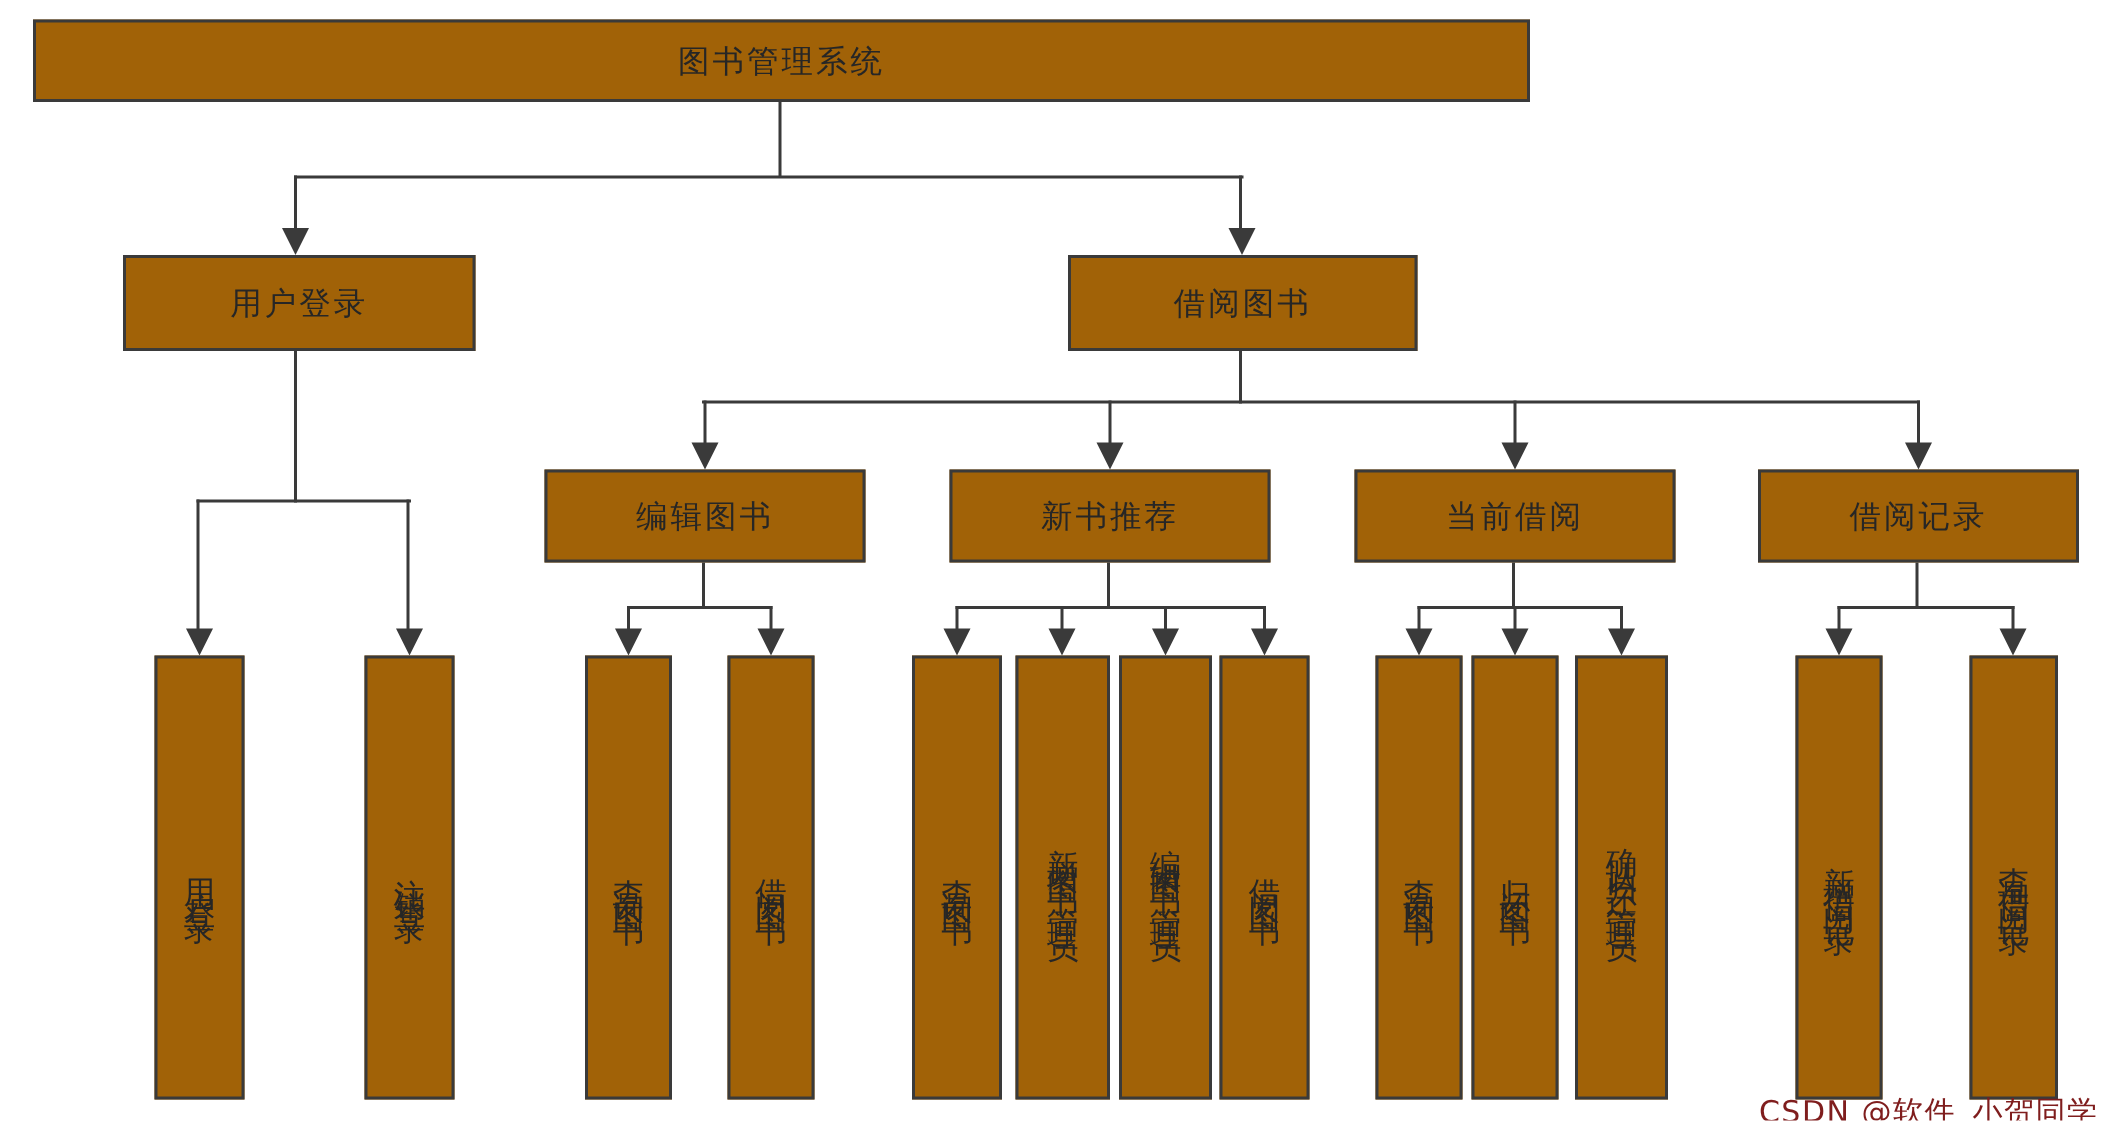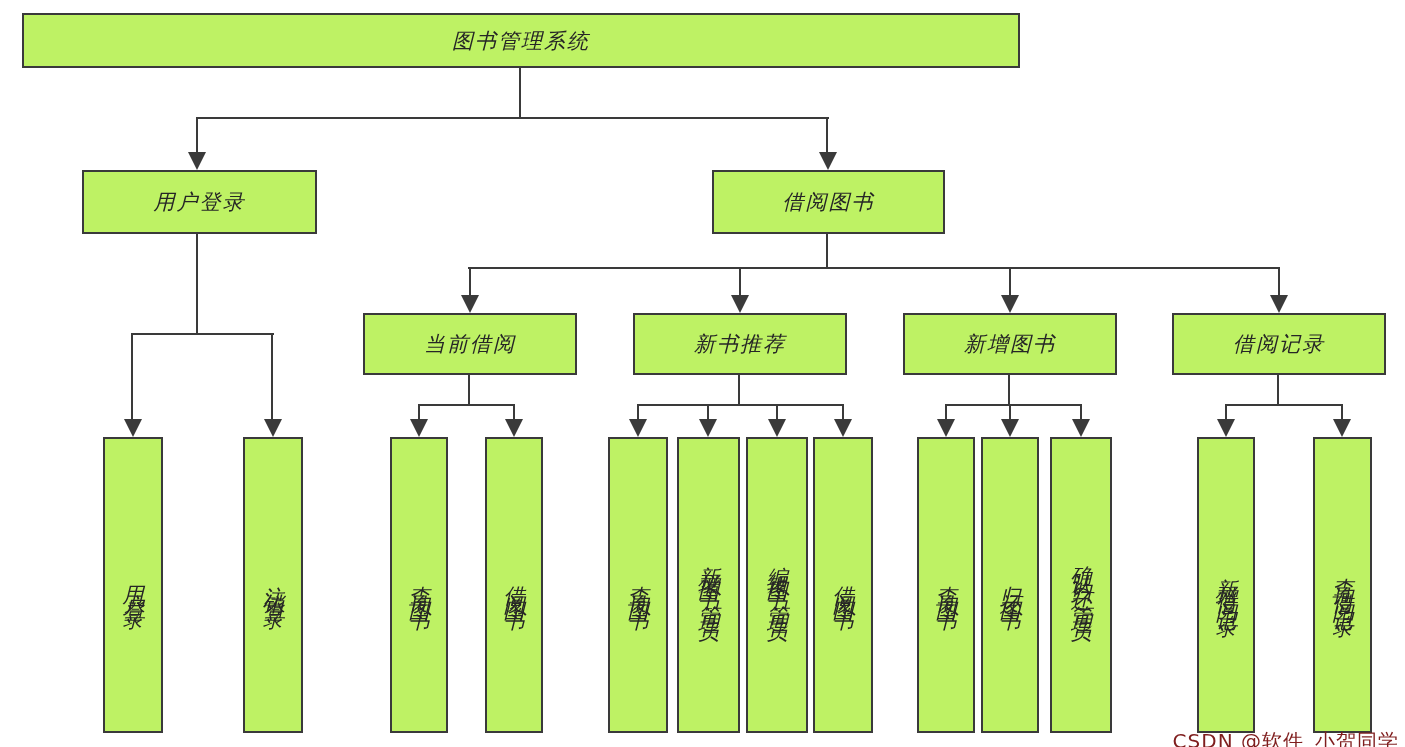--- a/index.html
+++ b/index.html
@@ -3,23 +3,23 @@
 <meta charset="utf-8">
 <style>
   html,body{margin:0;padding:0;background:#ffffff;}
   body{
     position:relative;width:1405px;height:747px;overflow:hidden;
     font-family:"DejaVu Sans","Liberation Sans",sans-serif;
     color:#262626;
   }
   .box{
     position:absolute;box-sizing:border-box;
-    border:2px solid #3a3a3a;background:#bef264;
+    border:2px solid #3a3a3a;background:#a16207;
     display:flex;align-items:center;justify-content:center;
-    font-size:21px;letter-spacing:2px;color:#262626;font-style:italic;
+    font-size:21px;letter-spacing:2px;color:#262626;
   }
   .v-box{
     writing-mode:vertical-rl;
     letter-spacing:8px;font-size:21px;
     text-align:center;
   }
   .line{position:absolute;background:#3a3a3a;}
   .arrow{
     position:absolute;width:0;height:0;
     border-left:9px solid transparent;
@@ -34,25 +34,25 @@
 </style>
 </head>
 <body>
 
 <div class="box" style="left:22px;top:13px;width:998px;height:55px;">图书管理系统</div>
 
 <div class="box" style="left:82px;top:170px;width:235px;height:64px;">用户登录</div>
 
 <div class="box" style="left:712px;top:170px;width:233px;height:64px;">借阅图书</div>
 
-<div class="box" style="left:363px;top:313px;width:214px;height:62px;">当前借阅</div>
+<div class="box" style="left:363px;top:313px;width:214px;height:62px;">编辑图书</div>
 
 <div class="box" style="left:633px;top:313px;width:214px;height:62px;">新书推荐</div>
 
-<div class="box" style="left:903px;top:313px;width:214px;height:62px;">新增图书</div>
+<div class="box" style="left:903px;top:313px;width:214px;height:62px;">当前借阅</div>
 
 <div class="box" style="left:1172px;top:313px;width:214px;height:62px;">借阅记录</div>
 
 <div class="box v-box" style="left:103px;top:437px;width:60px;height:296px;">用户登录</div>
 <div class="box v-box" style="left:243px;top:437px;width:60px;height:296px;">注销登录</div>
 
 <div class="box v-box" style="left:390px;top:437px;width:58px;height:296px;">查询图书</div>
 <div class="box v-box" style="left:485px;top:437px;width:58px;height:296px;">借阅图书</div>
 
 <div class="box v-box" style="left:608px;top:437px;width:60px;height:296px;">查询图书</div>

